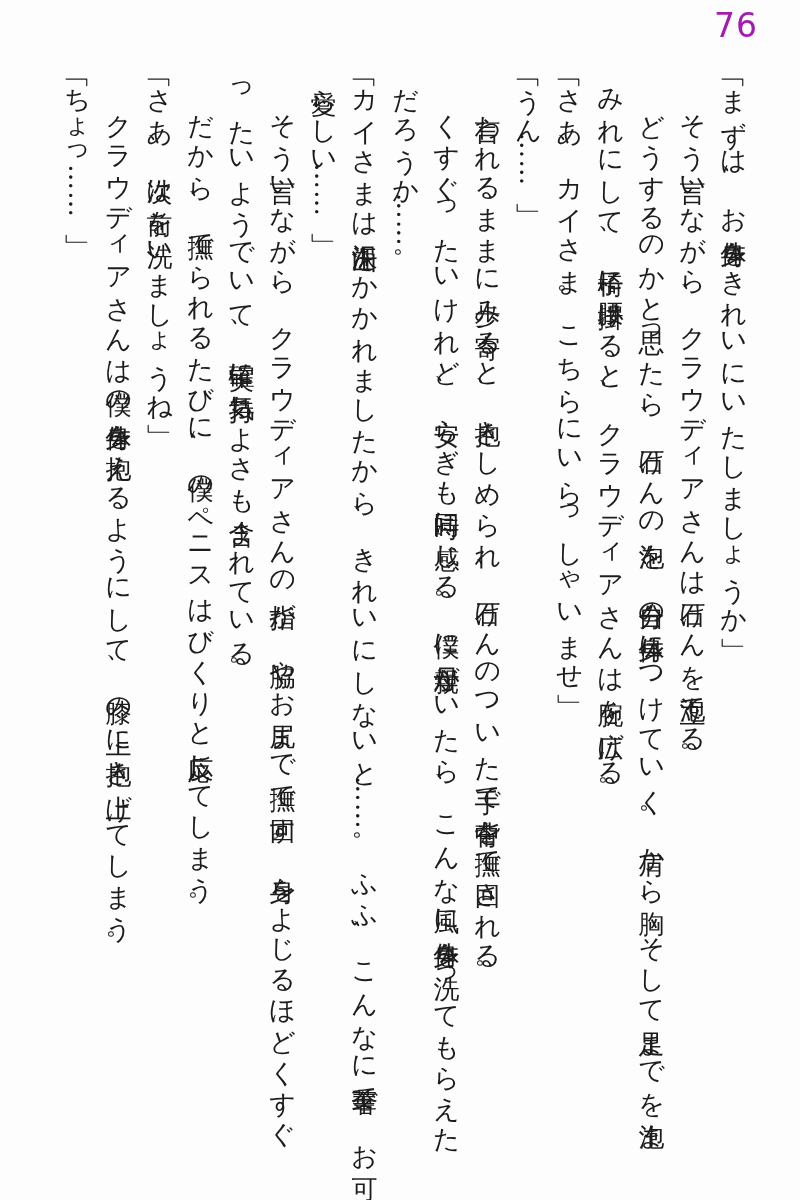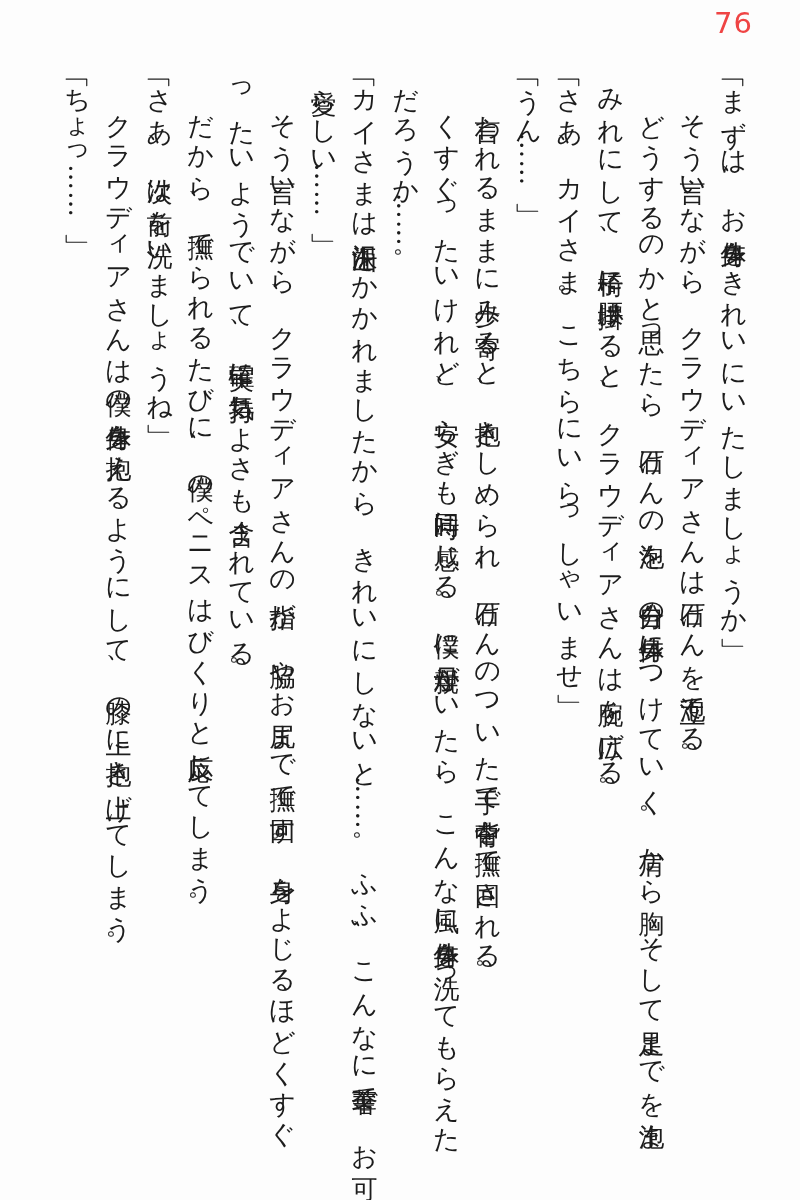--- a/index.html
+++ b/index.html
@@ -14,23 +14,23 @@
     position: relative;
     width: 800px;
     height: 1200px;
     background: #fdfdfd;
   }
   .page-number {
     position: absolute;
     top: 8px;
     left: 714px;
     font-family: "DejaVu Sans", "Liberation Sans", sans-serif;
-    font-size: 29px;
+    font-size: 33px;
     letter-spacing: 1px;
-    color: #ef4444;
+    color: #a21caf;
     line-height: 1.1;
   }
   .text-area {
     position: absolute;
     top: 70px;
     right: 46px;
     width: 708px;
     height: 1090px;
     writing-mode: vertical-rl;
     text-orientation: mixed;

